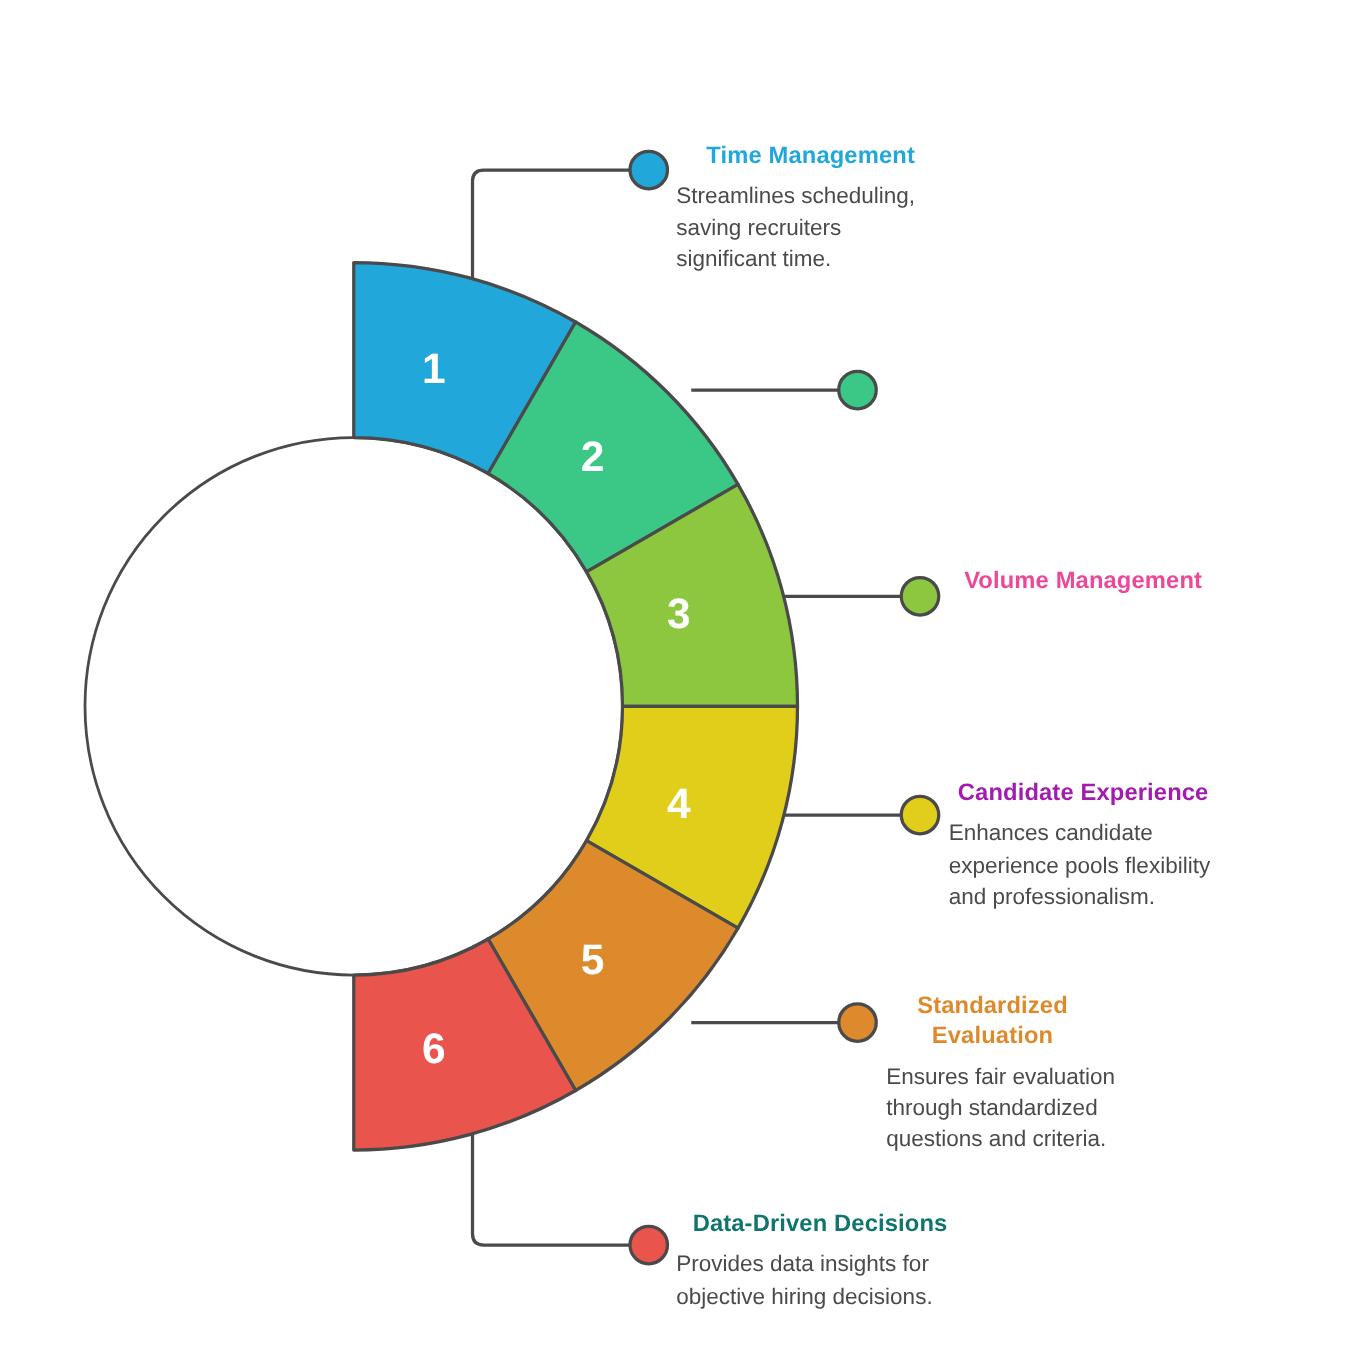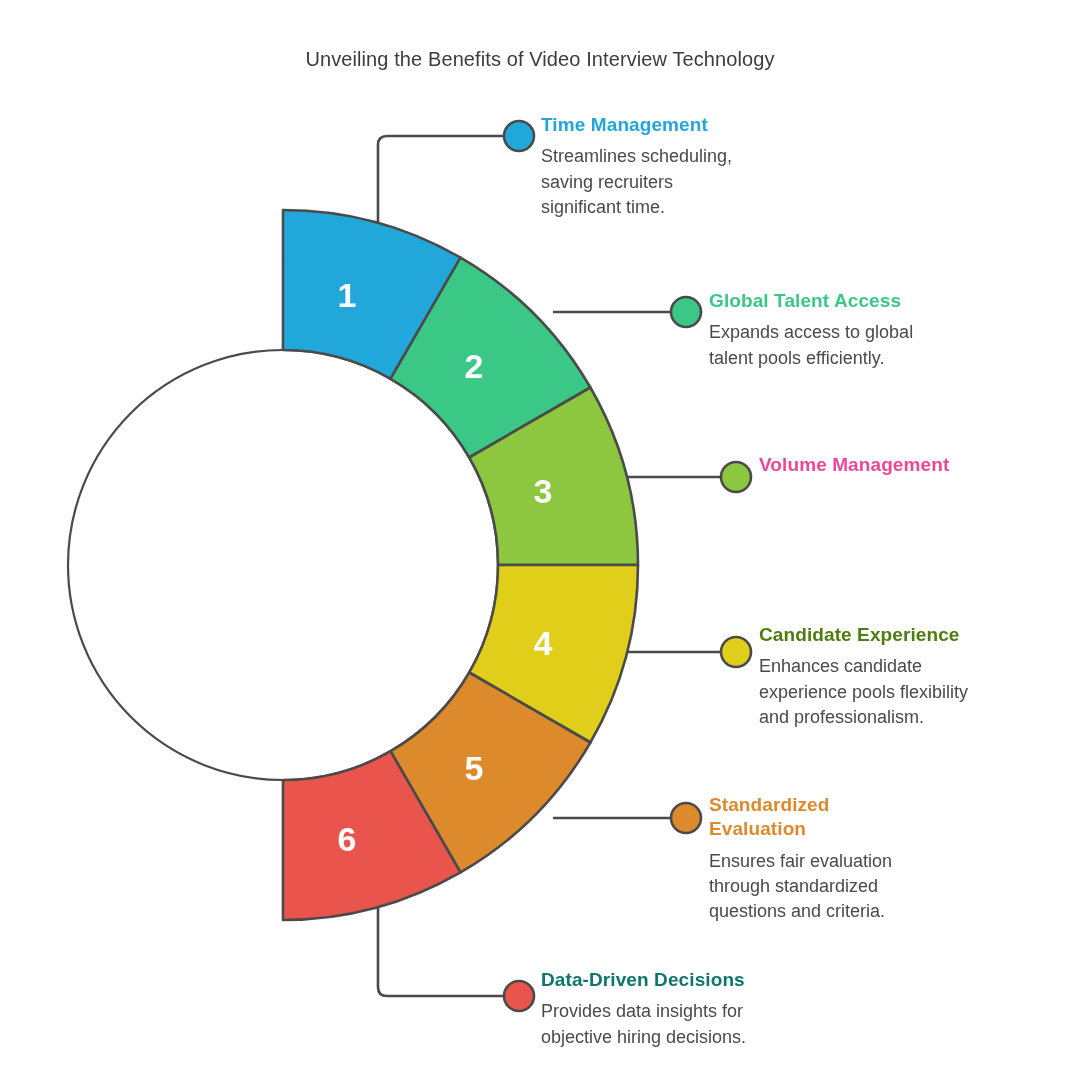--- a/index.html
+++ b/index.html
@@ -53,20 +53,21 @@
   
   .callout {
     position: absolute;
   }
   .callout-title {
     font-size: 19px;
     font-weight: bold;
     line-height: 1.28;
     margin: 0 0 7px 0;
     letter-spacing: 0.1px;
+    text-align: center;
   }
   .callout-desc {
     font-size: 18px;
     line-height: 1.40;
     color: #4a4a4a;
     margin: 0;
     font-weight: 400;
   }
 
   .c1 { left: 541px; top: 113px; width: 215px; }
@@ -74,21 +75,20 @@
   .c3 { left: 759px; top: 453px; width: 215px; }
   .c4 { left: 759px; top: 623px; width: 215px; }
   .c5 { left: 709px; top: 793px; width: 170px; }
   .c6 { left: 541px; top: 968px; width: 230px; }
 </style>
 </head>
 <body>
 
 <div id="canvas">
 
-  <div class="page-title">Unveiling the Benefits of Video Interview Technology</div>
 
   <svg id="diagram" viewBox="0 0 1080 1080">
 
     <g fill="none" stroke="#4A4A4A" stroke-width="2.6" stroke-linecap="butt">
       <path d="M 378 245 L 378 145 Q 378 136 387 136 L 512 136"></path>
       <path d="M 553 312 L 679 312"></path>
       <path d="M 617 477 L 729 477"></path>
       <path d="M 617 652 L 729 652"></path>
       <path d="M 553 818 L 679 818"></path>
       <path d="M 378 885 L 378 987 Q 378 996 387 996 L 512 996"></path>
@@ -152,31 +152,27 @@
       <circle cx="686" cy="818" r="15" fill="#DD8A2C"></circle>
       <circle cx="519" cy="996" r="15" fill="#E9544D"></circle>
     </g>
   </svg>
 
   <div class="callout c1">
     <p class="callout-title" style="color:#22A7DB">Time Management</p>
     <p class="callout-desc">Streamlines scheduling, saving recruiters significant time.</p>
   </div>
 
-  <div class="callout c2">
-    <p class="callout-title" style="color:#3BC887">Global Talent Access</p>
-    <p class="callout-desc">Expands access to global talent pools efficiently.</p>
-  </div>
 
   <div class="callout c3">
     <p class="callout-title" style="color:#ec4899">Volume Management</p>
   </div>
 
   <div class="callout c4">
-    <p class="callout-title" style="color:#4d7c0f">Candidate Experience</p>
+    <p class="callout-title" style="color:#a21caf">Candidate Experience</p>
     <p class="callout-desc">Enhances candidate experience pools flexibility and professionalism.</p>
   </div>
 
   <div class="callout c5">
     <p class="callout-title" style="color:#DD8A2C">Standardized Evaluation</p>
     <p class="callout-desc" style="width:210px">Ensures fair evaluation through standardized questions and criteria.</p>
   </div>
 
   <div class="callout c6">
     <p class="callout-title" style="color:#0f766e">Data-Driven Decisions</p>

